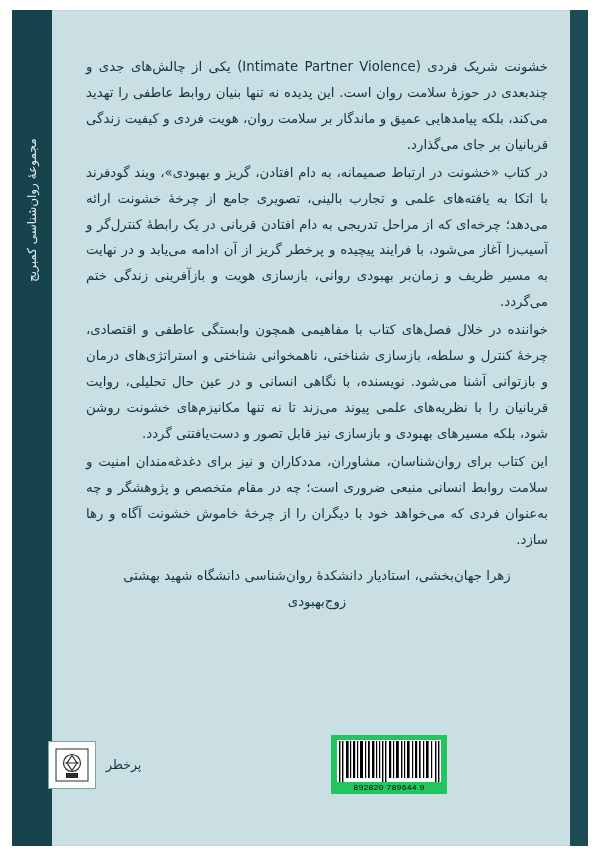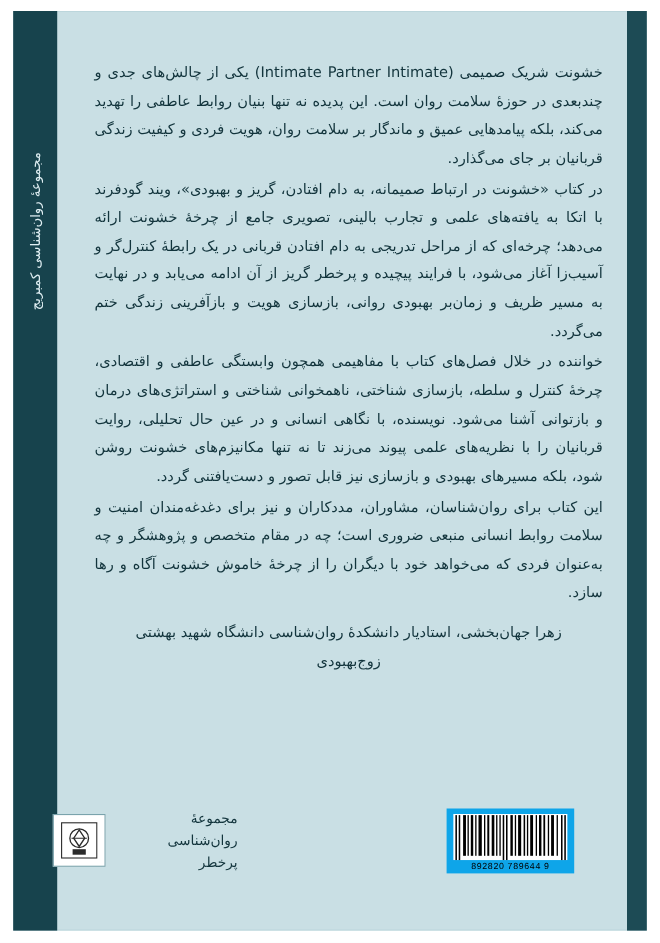--- a/index.html
+++ b/index.html
@@ -132,21 +132,21 @@
     direction: rtl;
     text-align: right;
     color: #12343c;
     font-size: 12.5px;
     line-height: 1.6;
   }
   .pub-name span { display: block; }
 
   .barcode {
     margin-right: 26px;
-    background: #0ea5e9;
+    background: #22c55e;
     padding: 5px 6px 2px 6px;
     display: inline-block;
   }
   .barcode-bars {
     display: block;
     width: 104px;
     height: 42px;
   }
   .barcode-num {
     display: block;
@@ -163,21 +163,21 @@
 
 <div class="page">
   <div class="cover">
 
     <div class="spine-band">
       <div class="spine-text">مجموعهٔ روان‌شناسی کمبریج</div>
     </div>
 
     <div class="blurb">
       <p>
-        <span>خشونت شریک صمیمی (Intimate Partner Intimate) یکی از چالش‌های جدی و چندبعدی در حوزهٔ سلامت روان است. این پدیده نه تنها بنیان روابط عاطفی را تهدید می‌کند، بلکه پیامدهایی عمیق و ماندگار بر سلامت روان، هویت فردی و کیفیت زندگی قربانیان بر جای می‌گذارد.</span>
+        <span>خشونت شریک فردی (Intimate Partner Violence) یکی از چالش‌های جدی و چندبعدی در حوزهٔ سلامت روان است. این پدیده نه تنها بنیان روابط عاطفی را تهدید می‌کند، بلکه پیامدهایی عمیق و ماندگار بر سلامت روان، هویت فردی و کیفیت زندگی قربانیان بر جای می‌گذارد.</span>
       </p>
       <p>
         <span>در کتاب «خشونت در ارتباط صمیمانه، به دام افتادن، گریز و بهبودی»، ویند گودفرند با اتکا به یافته‌های علمی و تجارب بالینی، تصویری جامع از چرخهٔ خشونت ارائه می‌دهد؛ چرخه‌ای که از مراحل تدریجی به دام افتادن قربانی در یک رابطهٔ کنترل‌گر و آسیب‌زا آغاز می‌شود، با فرایند پیچیده و پرخطر گریز از آن ادامه می‌یابد و در نهایت به مسیر ظریف و زمان‌بر بهبودی روانی، بازسازی هویت و بازآفرینی زندگی ختم می‌گردد.</span>
       </p>
       <p>
         <span>خواننده در خلال فصل‌های کتاب با مفاهیمی همچون وابستگی عاطفی و اقتصادی، چرخهٔ کنترل و سلطه، بازسازی شناختی، ناهمخوانی شناختی و استراتژی‌های درمان و بازتوانی آشنا می‌شود. نویسنده، با نگاهی انسانی و در عین حال تحلیلی، روایت قربانیان را با نظریه‌های علمی پیوند می‌زند تا نه تنها مکانیزم‌های خشونت روشن شود، بلکه مسیرهای بهبودی و بازسازی نیز قابل تصور و دست‌یافتنی گردد.</span>
       </p>
       <p>
         <span>این کتاب برای روان‌شناسان، مشاوران، مددکاران و نیز برای دغدغه‌مندان امنیت و سلامت روابط انسانی منبعی ضروری است؛ چه در مقام متخصص و پژوهشگر و چه به‌عنوان فردی که می‌خواهد خود با دیگران را از چرخهٔ خاموش خشونت آگاه و رها سازد.</span>
       </p>
@@ -194,21 +194,20 @@
         <div class="logo-box">
           <svg width="34" height="34" viewBox="0 0 34 34" aria-hidden="true">
             <rect x="1" y="1" width="32" height="32" fill="#ffffff" stroke="#2b2b2b" stroke-width="1"></rect>
             <circle cx="17" cy="15" r="8.5" fill="none" stroke="#2b2b2b" stroke-width="1.2"></circle>
             <path d="M17 7.5 L22 15 L17 22.5 L12 15 Z" fill="none" stroke="#2b2b2b" stroke-width="1.2"></path>
             <path d="M10 15 L24 15" stroke="#2b2b2b" stroke-width="1"></path>
             <rect x="11" y="25" width="12" height="5" fill="#2b2b2b"></rect>
           </svg>
         </div>
         <div class="pub-name">
-          <span>مجموعهٔ روان‌شناسی</span>
           <span>پرخطر</span>
         </div>
       </div>
 
       <div class="barcode">
         <svg class="barcode-bars" viewBox="0 0 104 42" aria-hidden="true">
           <rect x="0" y="0" width="104" height="42" fill="#ffffff"></rect>
           <g fill="#000000">
             <rect x="2" y="1" width="1.4" height="41"></rect>
             <rect x="5" y="1" width="1.4" height="41"></rect>

